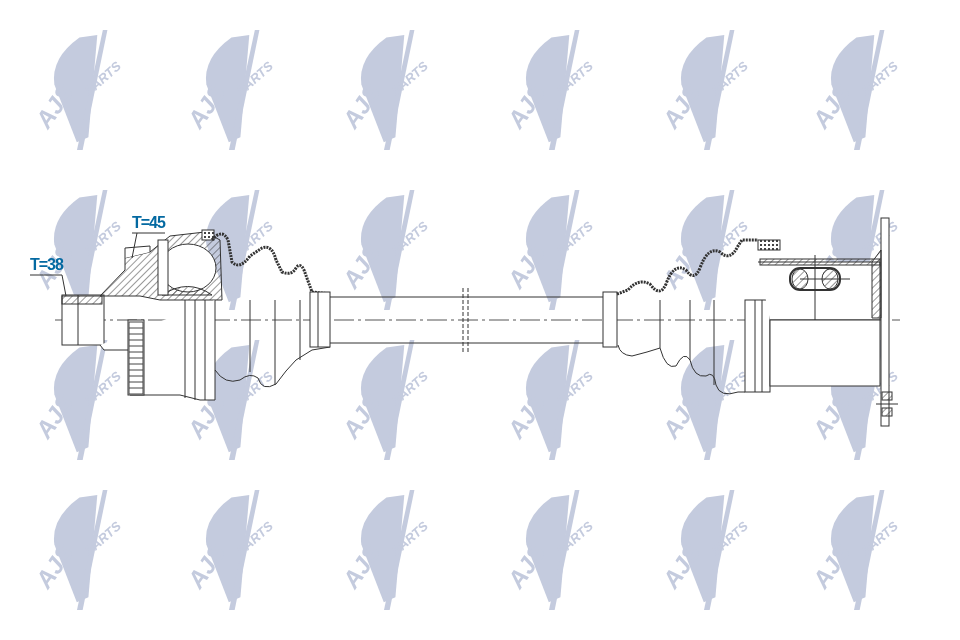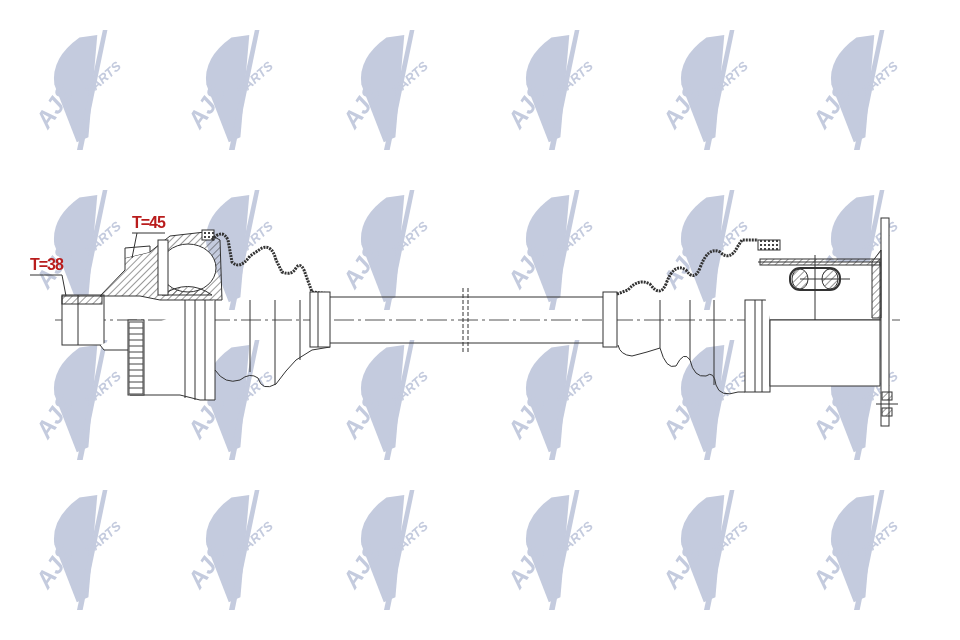--- a/index.html
+++ b/index.html
@@ -1,19 +1,19 @@
 <!DOCTYPE html>
 <html><head>
 <meta charset="utf-8">
 <style>
   html, body { margin:0; padding:0; background:#ffffff; }
   body { width:960px; height:640px; position:relative; overflow:hidden; font-family:"Liberation Sans", sans-serif; }
   #stage { position:absolute; left:0; top:0; width:960px; height:640px; }
   .wm { position:absolute; width:110px; height:110px; }
-  .dim-label { position:absolute; font-family:"Liberation Sans", sans-serif; font-size:16px; font-weight:bold; color:#b91c1c; letter-spacing:-1px; }
+  .dim-label { position:absolute; font-family:"Liberation Sans", sans-serif; font-size:16px; font-weight:bold; color:#0369a1; letter-spacing:-1px; }
   .dim-label span { display:inline-block; }
 </style>
 </head>
 <body>
 
 <div id="stage">
 
   <div id="wm-layer">
       <div class="wm" style="left: 38px; top: 30px;"><svg width="110" height="120" viewBox="0 0 110 120">
           <g transform="rotate(-42 55 60)">

